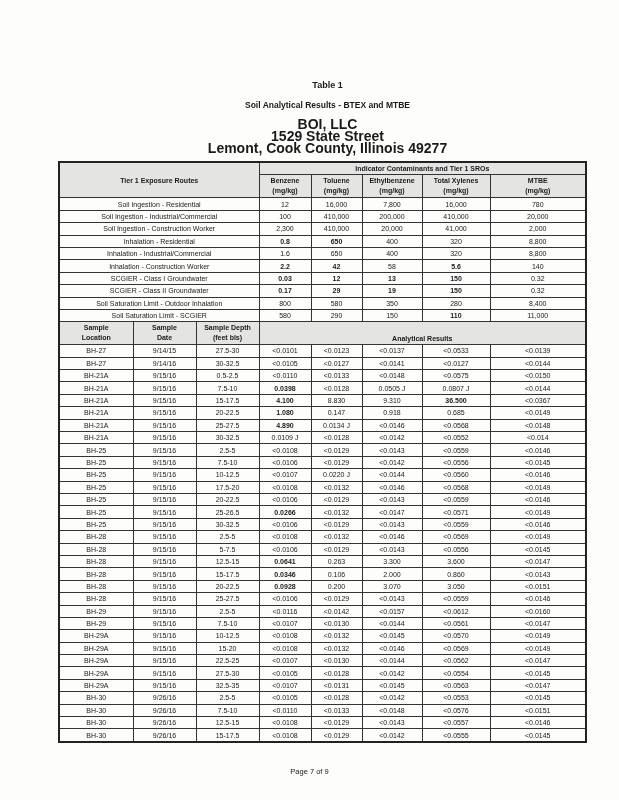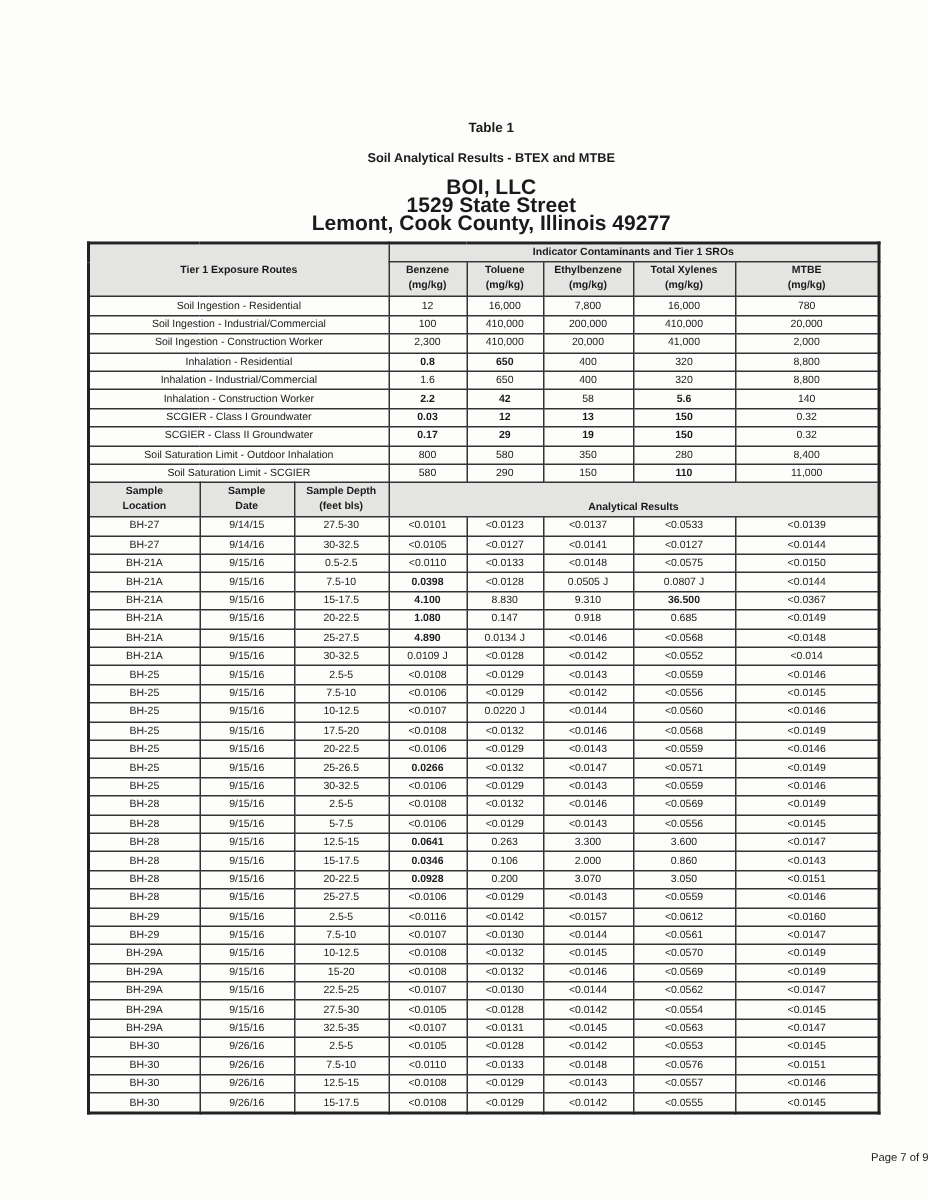--- a/index.html
+++ b/index.html
@@ -17,21 +17,21 @@
     border: 2px solid #222;
   }
   table.main td {
     border: 1px solid #333; padding: 0 2px; height: 11.4px; line-height: 11px;
     text-align: center; white-space: nowrap; overflow: hidden;
   }
   td.route { text-align: left; }
   td.hdr { background: #e4e4e2; font-weight: bold; }
   td.bold { font-weight: bold; }
   .sub { display: block; line-height: 10px; }
-  .page-no { position: absolute; top: 767px; left: 0; width: 619px; text-align: right; font-size: 7.5px; }
+  .page-no { position: absolute; top: 767px; left: 0; width: 619px; text-align: center; font-size: 7.5px; }
 </style>
 </head>
 <body>
 
 <div class="title-block t1">Table 1</div>
 <div class="title-block t2">Soil Analytical Results - BTEX and MTBE</div>
 <div class="title-block t3">
   <div>BOI, LLC</div>
   <div>1529 State Street</div>
   <div>Lemont, Cook County, Illinois 49277</div>

